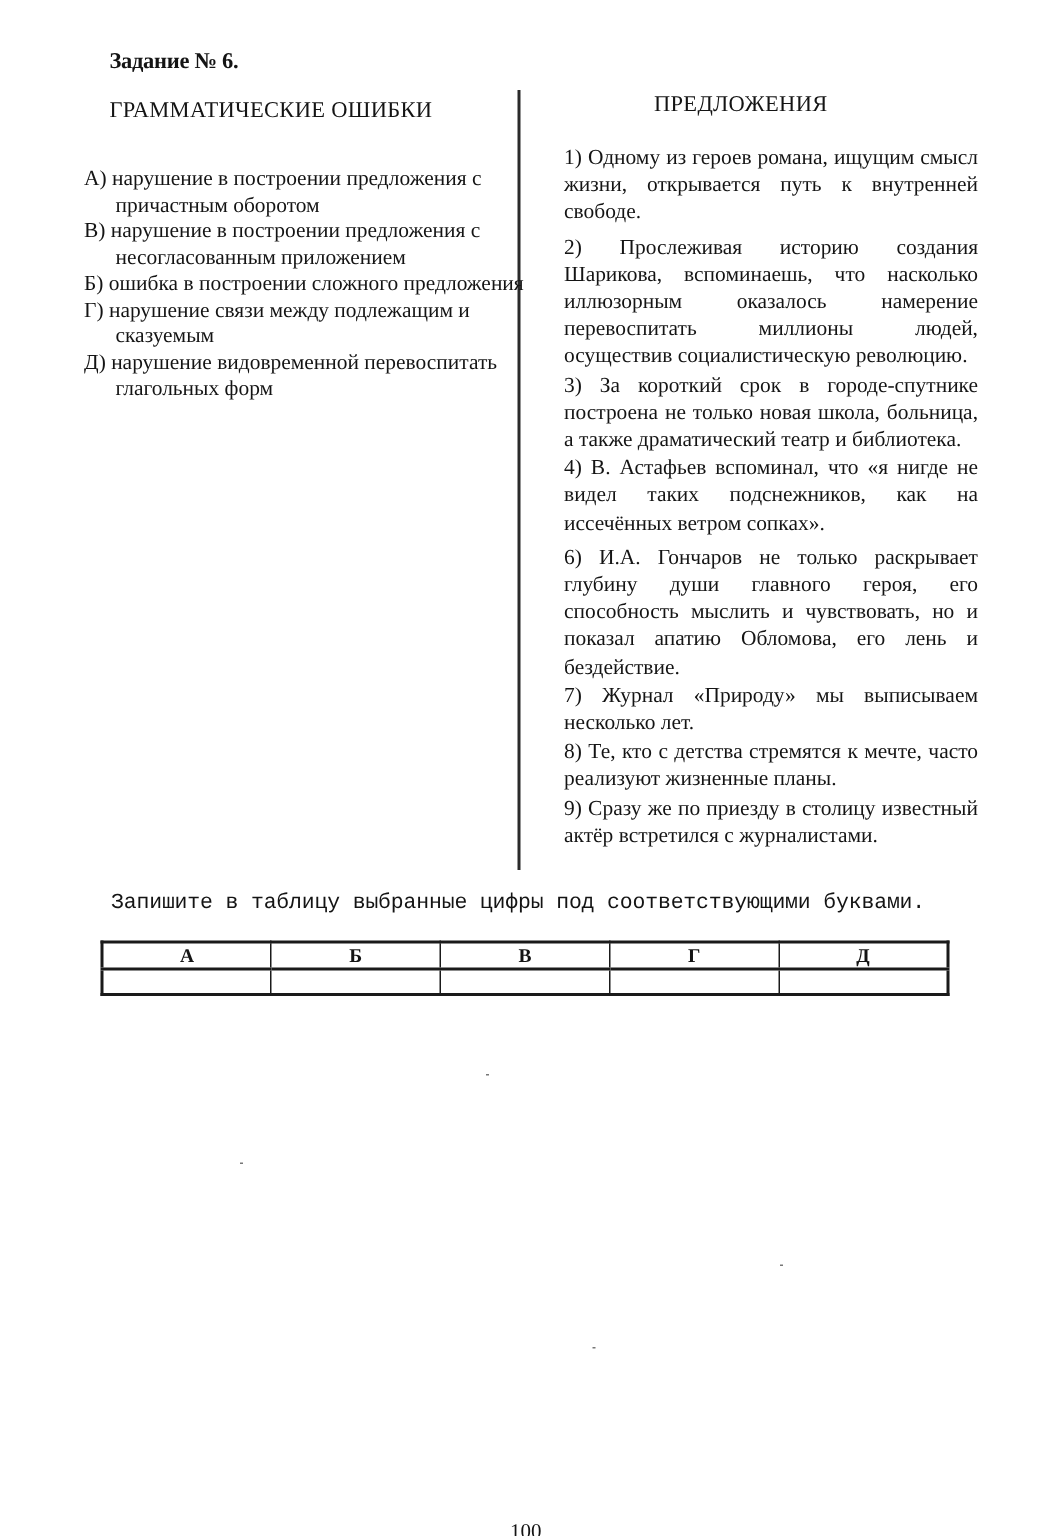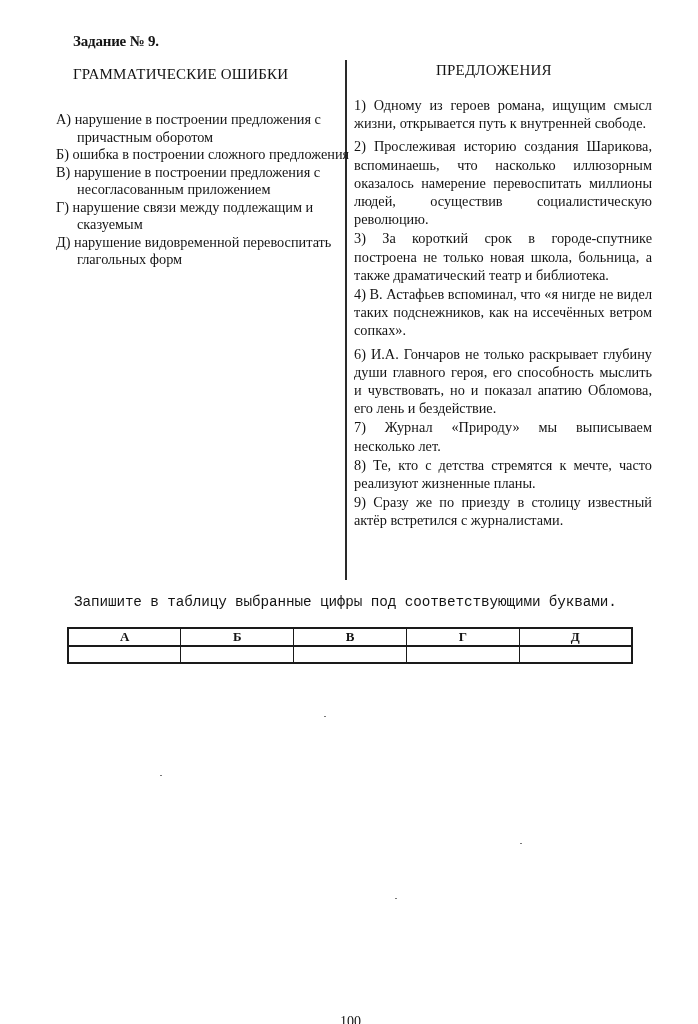--- a/index.html
+++ b/index.html
@@ -23,21 +23,21 @@
   .errors-list {
     position: absolute; left: 44px; top: 99px; width: 300px;
     margin: 12px; padding: 0; list-style: none; font-size: 14.3px; line-height: 17.5px;
   }
   .errors-list li { padding-left: 21px; text-indent: -21px; }
   .sentences-list {
     position: absolute; left: 354px; top: 96px; width: 298px;
     margin: 0; padding: 0; list-style: none; font-size: 14.3px; line-height: 18.2px;
     text-align: justify;
   }
-  .sentences-list li { margin-bottom: 1px; }
+  .sentences-list li { margin-bottom: 1px; margin-left: 22px; }
   .sentences-list li.gap { margin-bottom: 5px; }
   .instruction {
     position: absolute; left: 74px; top: 594px; font-size: 14.3px; letter-spacing: -0.1px; font-family: Liberation Mono, monospace;
   }
   table.answer {
     position: absolute; left: 67px; top: 627px; width: 566px;
     border-collapse: collapse; border: 2px solid #1a1a1a;
   }
   table.answer td, table.answer th {
     border: 1.5px solid #1a1a1a; height: 15px; padding: 0; text-align: center;
@@ -45,31 +45,31 @@
   }
   table.answer th { border-bottom: 2px solid #1a1a1a; }
   .page-number {
     position: absolute; left: 340px; top: 970px; font-size: 14px; margin-top: 44px;
   }
   .speck { position: absolute; width: 2px; height: 1px; background: #777; }
 </style>
 </head>
 <body>
 
-<div class="task-title">Задание № 9.</div>
+<div class="task-title">Задание № 6.</div>
 
 <div class="col-heading left-heading">ГРАММАТИЧЕСКИЕ ОШИБКИ</div>
 <div class="col-heading right-heading">ПРЕДЛОЖЕНИЯ</div>
 
 <div class="divider"></div>
 
 <ul class="errors-list">
   <li><span>А)</span> <span>нарушение в построении предложения с причастным оборотом</span></li>
+  <li><span>В)</span> <span>нарушение в построении предложения с несогласованным приложением</span></li>
   <li><span>Б)</span> <span>ошибка в построении сложного предложения</span></li>
-  <li><span>В)</span> <span>нарушение в построении предложения с несогласованным приложением</span></li>
   <li><span>Г)</span> <span>нарушение связи между подлежащим и сказуемым</span></li>
   <li><span>Д)</span> <span>нарушение видовременной перевоспитать глагольных форм</span></li>
 </ul>
 
 <ul class="sentences-list">
   <li class="gap"><span>1)</span> <span>Одному из героев романа, ищущим смысл жизни, открывается путь к внутренней свободе.</span></li>
   <li><span>2)</span> <span>Прослеживая историю создания Шарикова, вспоминаешь, что насколько иллюзорным оказалось намерение перевоспитать миллионы людей, осуществив социалистическую революцию.</span></li>
   <li><span>3)</span> <span>За короткий срок в городе-спутнике построена не только новая школа, больница, а также драматический театр и библиотека.</span></li>
   <li class="gap"><span>4)</span> <span>В. Астафьев вспоминал, что «я нигде не видел таких подснежников, как на иссечённых ветром сопках».</span></li>
   <li><span>6)</span> <span>И.А. Гончаров не только раскрывает глубину души главного героя, его способность мыслить и чувствовать, но и показал апатию Обломова, его лень и бездействие.</span></li>

